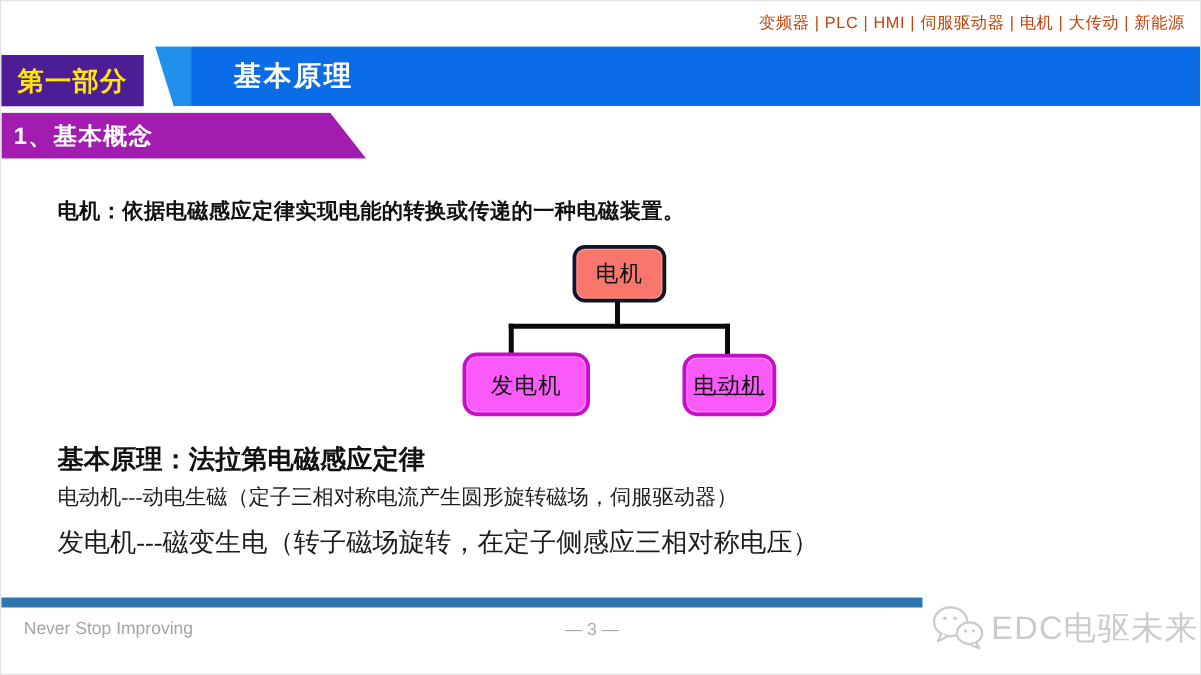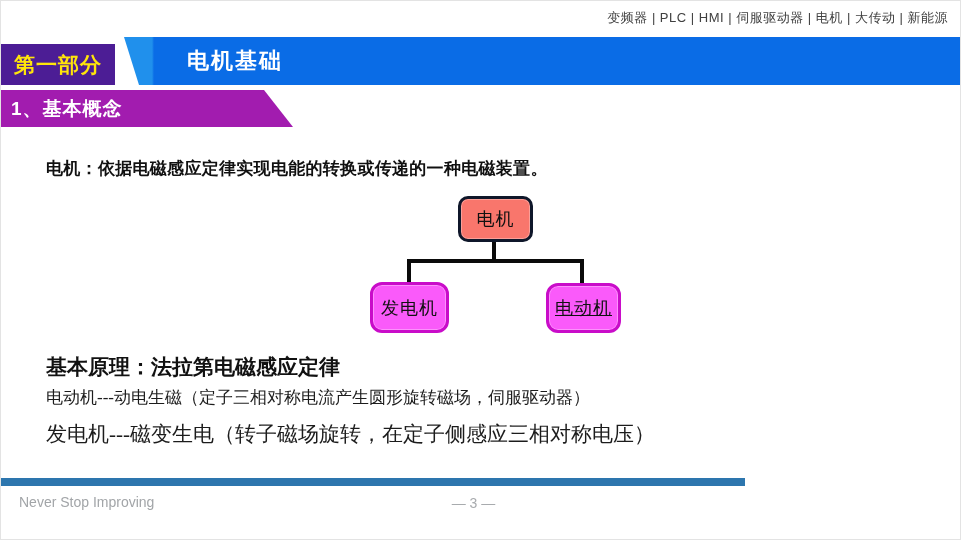--- a/index.html
+++ b/index.html
@@ -5,21 +5,21 @@
   * { margin:0; padding:0; box-sizing:border-box; }
   html,body { background:#f2f2f2; }
   .slide {
     position:relative; width:961px; height:540px; background:#ffffff;
     border:1px solid #e3e3e3; overflow:hidden;
     font-family:"Liberation Sans", sans-serif;
   }
   
   .products-nav {
     position:absolute; top:8px; right:12px;
-    font-size:13px; color:#404040; letter-spacing:.5px;
+    font-size:13px; color:#c2410c; letter-spacing:.5px;
   }
   
   .banner-main {
     position:absolute; top:36px; left:123px; width:838px; height:48px;
     background:linear-gradient(90deg,#2090ec 0px,#2090ec 28px,#0a6ce6 30px,#0a6ce6 100%);
     clip-path:polygon(0 0,100% 0,100% 100%,15px 100%);
     display:flex; align-items:center; padding-left:63px;
   }
   .banner-title {
     color:#ffffff; font-size:22px; font-weight:bold; letter-spacing:2px;
@@ -70,21 +70,21 @@
   }
   .node-root {
     left:457px; top:195px; width:75px; height:46px;
     background:#f9766c; border:3px solid #0f172a; border-radius:10px;
     box-shadow:inset 0 0 0 1px rgba(255,255,255,.3);
   }
   .node-child {
     background:#fa5afa; border:3px solid #c90cc9; border-radius:12px;
     box-shadow:inset 0 0 0 1px rgba(255,255,255,.35);
   }
-  .node-left  { left:369px; top:281px; width:79px; height:51px; }
+  .node-left  { left:369px; top:281px; width:102px; height:51px; }
   .node-right { left:545px; top:282px; width:75px; height:50px;text-decoration:underline; }
   .conn { position:absolute; background:#0a0a0a; }
   .conn-v1 { left:491px; top:239px; width:4px;  height:22px; }
   .conn-h  { left:406px; top:258px; width:177px; height:4px; }
   .conn-v2 { left:406px; top:258px; width:4px;  height:25px; }
   .conn-v3 { left:579px; top:258px; width:4px;  height:26px; }
   
   .footer-bar {
     position:absolute; left:0; top:477px; width:744px; height:8px;
     background:#2d76ae;
@@ -108,21 +108,21 @@
   }
 </style>
 </head>
 <body>
 
 <div class="slide">
 
   <div class="products-nav">变频器 | PLC | HMI | 伺服驱动器 | 电机 | 大传动 | 新能源</div>
 
   <div class="banner-main">
-    <span class="banner-title">电机基础</span>
+    <span class="banner-title">基本原理</span>
   </div>
   <div class="part-block">
     <span class="part-label">第一部分</span>
   </div>
 
   <div class="section-ribbon">
     <span class="section-label">1、基本概念</span>
   </div>
 
   <div class="definition">电机：依据电磁感应定律实现电能的转换或传递的一种电磁装置。</div>
@@ -138,14 +138,27 @@
   </div>
 
   <div class="principle-heading">基本原理：法拉第电磁感应定律</div>
   <div class="principle-line1">电动机---动电生磁（定子三相对称电流产生圆形旋转磁场，伺服驱动器）</div>
   <div class="principle-line2">发电机---磁变生电（转子磁场旋转，在定子侧感应三相对称电压）</div>
 
   <div class="footer-bar"></div>
   <div class="footer-slogan">Never Stop Improving</div>
   <div class="footer-page">— 3 —</div>
 
+  <div class="watermark">
+    <svg class="wechat-icon" viewBox="0 0 48 42" fill="none" xmlns="http://www.w3.org/2000/svg">
+      <ellipse cx="18" cy="16" rx="14.5" ry="12.5" stroke="#c9cbcd" stroke-width="2" fill="#ffffff"></ellipse>
+      <path d="M10 26 L7 33 L15 29" stroke="#c9cbcd" stroke-width="2" fill="#ffffff" stroke-linejoin="round"></path>
+      <circle cx="13" cy="13" r="1.6" fill="#c9cbcd"></circle>
+      <circle cx="22" cy="13" r="1.6" fill="#c9cbcd"></circle>
+      <ellipse cx="34.5" cy="26" rx="11" ry="9.5" stroke="#c9cbcd" stroke-width="2" fill="#ffffff"></ellipse>
+      <path d="M40 34 L43 39 L36 36.5" stroke="#c9cbcd" stroke-width="2" fill="#ffffff" stroke-linejoin="round"></path>
+      <circle cx="31" cy="24" r="1.4" fill="#c9cbcd"></circle>
+      <circle cx="38" cy="24" r="1.4" fill="#c9cbcd"></circle>
+    </svg>
+    <span class="watermark-text">EDC电驱未来</span>
+  </div>
 
 </div>
 
 </body></html>

